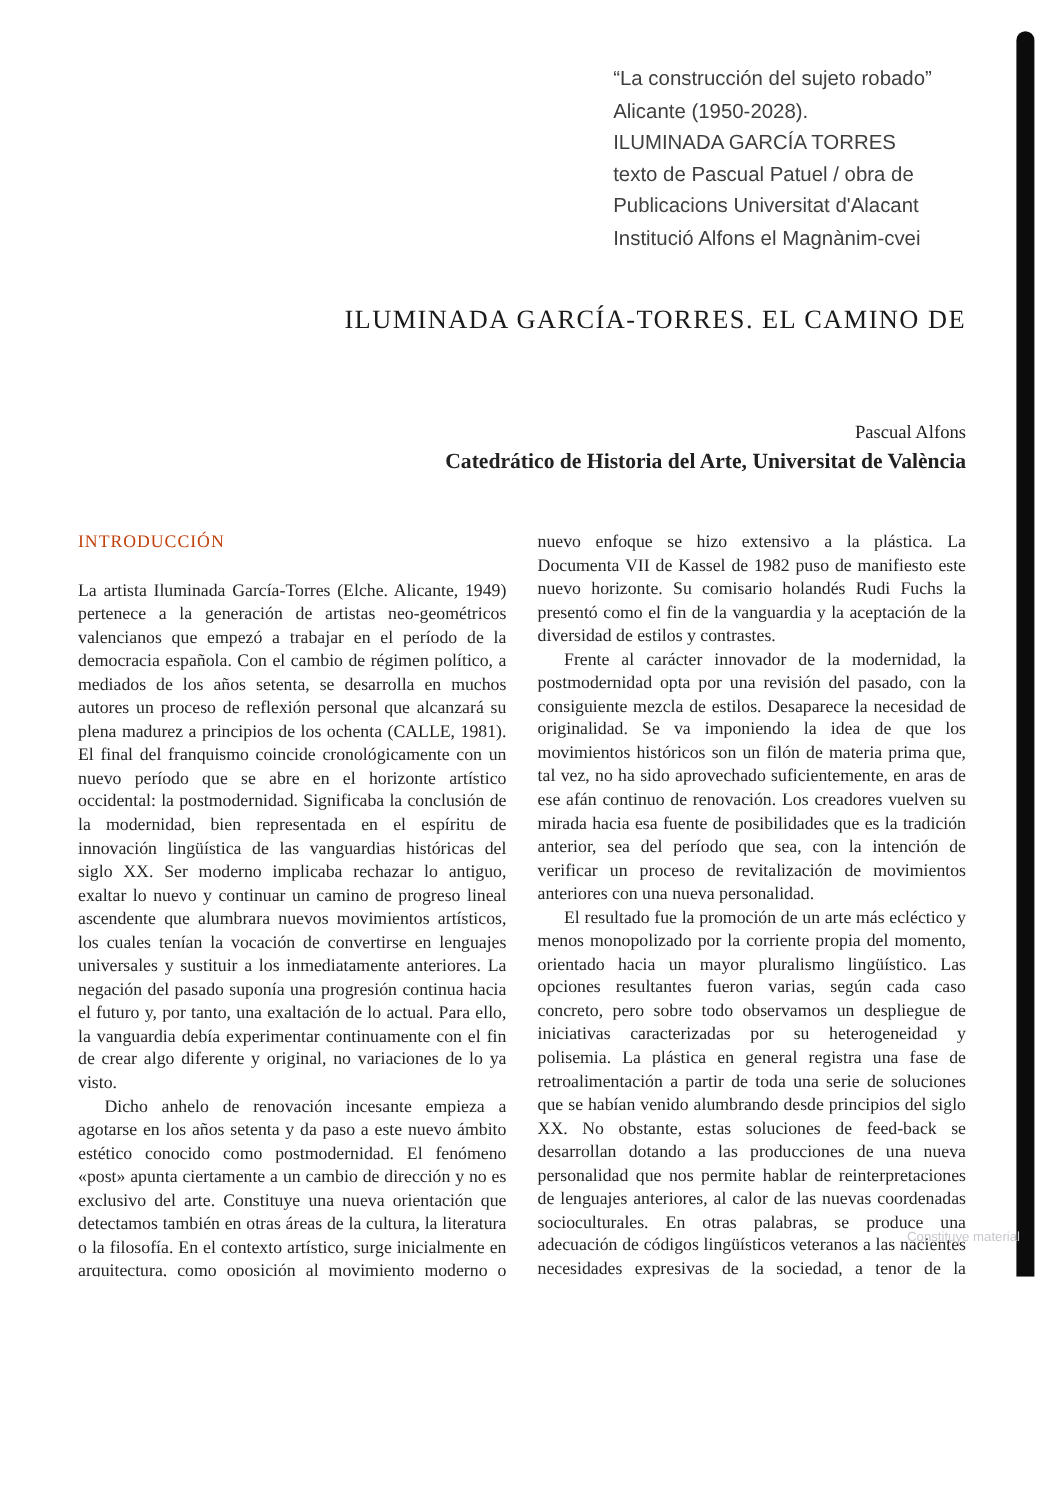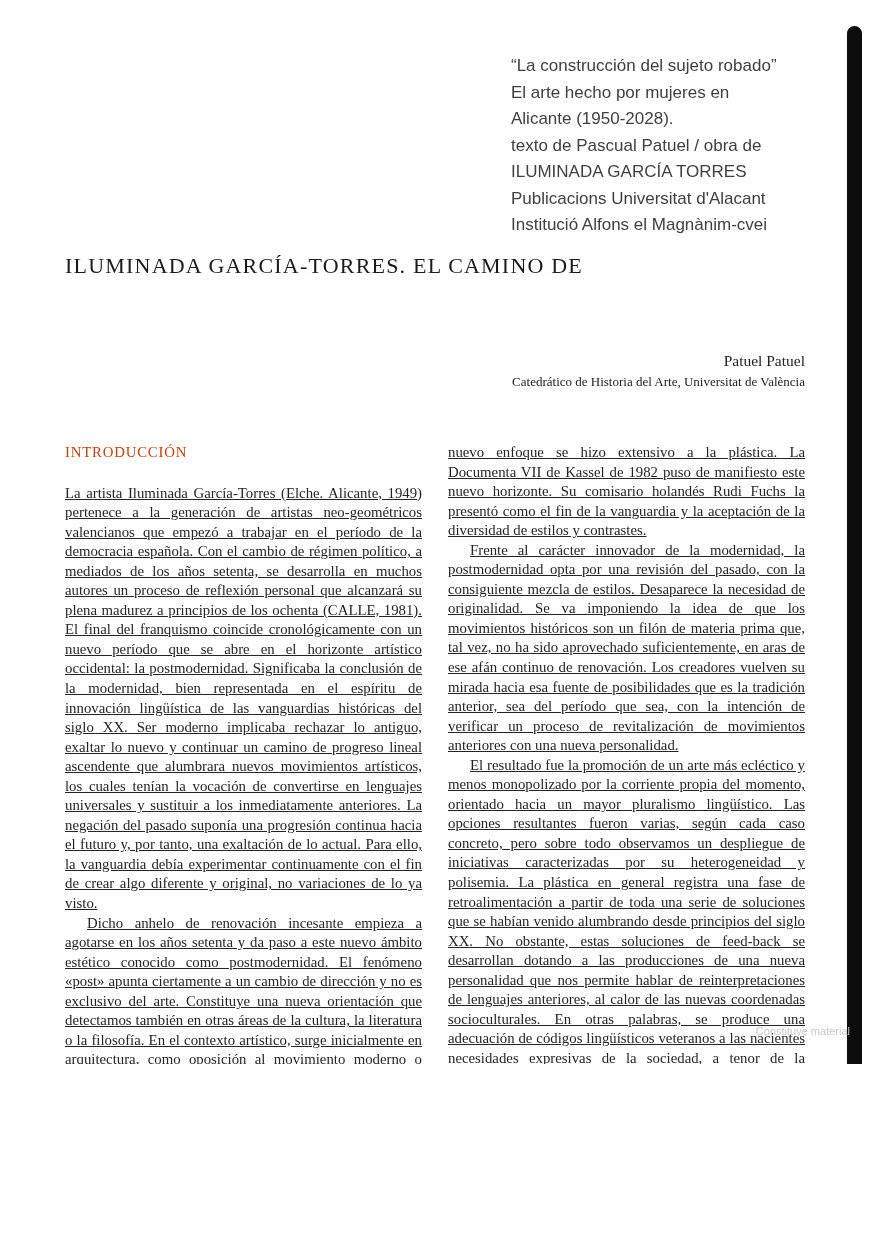--- a/index.html
+++ b/index.html
@@ -23,56 +23,56 @@
     left:511px; top:53px;
     width:320px;
     font-family:"Liberation Sans", sans-serif;
     font-size:17px; line-height:26.5px;
     color:#3f3f3f;
   }
   .title {
     position:absolute;
     left:65px; top:250px;
     width:740px;
-    text-align:left;
+    text-align:right;
     font-family:"Liberation Serif", serif;
     font-weight:400;
     font-size:22px; line-height:31px;
     letter-spacing:1.2px;
     color:#1b1b1b;
   }
   .title .title-line { display:block; }
   .author {
     position:absolute;
     right:65px; top:352px;
     text-align:right;
     color:#222222;
   }
   .author-name { font-size:15.5px; }
-  .author-affiliation { font-size:13px; font-weight:400; margin-top:4px; }
+  .author-affiliation { font-size:18px; font-weight:700; margin-top:4px; }
   .col {
     position:absolute;
     top:443px;
     width:357px;
     font-size:14.8px; line-height:19.55px;
     text-align:justify;
     color:#242424;
     hyphens:auto;
   }
   .col-left  { left:65px; }
   .col-right { left:448px; }
   .section-heading {
     font-size:14.8px;
     font-weight:400;
     letter-spacing:0.8px;
     margin-bottom:21px;
     color:#c2410c;
     text-align:left;
   }
-  .para { margin:0;text-decoration:underline; }
+  .para { margin:0; }
   .para.indent { text-indent:22px; }
   .footer {
     position:absolute;
     left:322px; top:1157px;
     font-family:"Liberation Sans", sans-serif;
     font-size:15.5px; line-height:23px;
     color:#3b3b3b;
   }
   .watermark {
     position:absolute;
@@ -84,34 +84,33 @@
 </style>
 </head>
 <body>
 
 <div class="page">
 
   <div class="scan-bar"></div>
 
   <div class="header-block">
     <div>“La construcción del sujeto robado”</div>
-    <div>El arte hecho por mujeres en</div>
     <div>Alicante (1950-2028).</div>
+    <div>ILUMINADA GARCÍA TORRES</div>
     <div>texto de Pascual Patuel / obra de</div>
-    <div>ILUMINADA GARCÍA TORRES</div>
     <div>Publicacions Universitat d'Alacant</div>
     <div>Institució Alfons el Magnànim-cvei</div>
   </div>
 
   <h1 class="title">
     <span class="title-line">ILUMINADA GARCÍA-TORRES. EL CAMINO DE</span>
   </h1>
 
   <div class="author">
-    <div class="author-name">Patuel Patuel</div>
+    <div class="author-name">Pascual Alfons</div>
     <div class="author-affiliation">Catedrático de Historia del Arte, Universitat de València</div>
   </div>
 
   <div class="col col-left">
     <h2 class="section-heading">INTRODUCCIÓN</h2>
     <p class="para">La artista Iluminada García-Torres (Elche. Alicante, 1949) pertenece a la generación de artistas neo-geométricos valencianos que empezó a trabajar en el período de la democracia española. Con el cambio de régimen político, a mediados de los años setenta, se desarrolla en muchos autores un proceso de reflexión personal que alcanzará su plena madurez a principios de los ochenta (CALLE, 1981). El final del franquismo coincide cronológicamente con un nuevo período que se abre en el horizonte artístico occidental: la postmodernidad. Significaba la conclusión de la modernidad, bien representada en el espíritu de innovación lingüística de las vanguardias históricas del siglo XX. Ser moderno implicaba rechazar lo antiguo, exaltar lo nuevo y continuar un camino de progreso lineal ascendente que alumbrara nuevos movimientos artísticos, los cuales tenían la vocación de convertirse en lenguajes universales y sustituir a los inmediatamente anteriores. La negación del pasado suponía una progresión continua hacia el futuro y, por tanto, una exaltación de lo actual. Para ello, la vanguardia debía experimentar continuamente con el fin de crear algo diferente y original, no variaciones de lo ya visto.</p>
     <p class="para indent">Dicho anhelo de renovación incesante empieza a agotarse en los años setenta y da paso a este nuevo ámbito estético conocido como postmodernidad. El fenómeno «post» apunta ciertamente a un cambio de dirección y no es exclusivo del arte. Constituye una nueva orientación que detectamos también en otras áreas de la cultura, la literatura o la filosofía. En el contexto artístico, surge inicialmente en arquitectura, como oposición al movimiento moderno o racionalismo. Desde la arquitectura, el</p>
   </div>
 
   <div class="col col-right">

